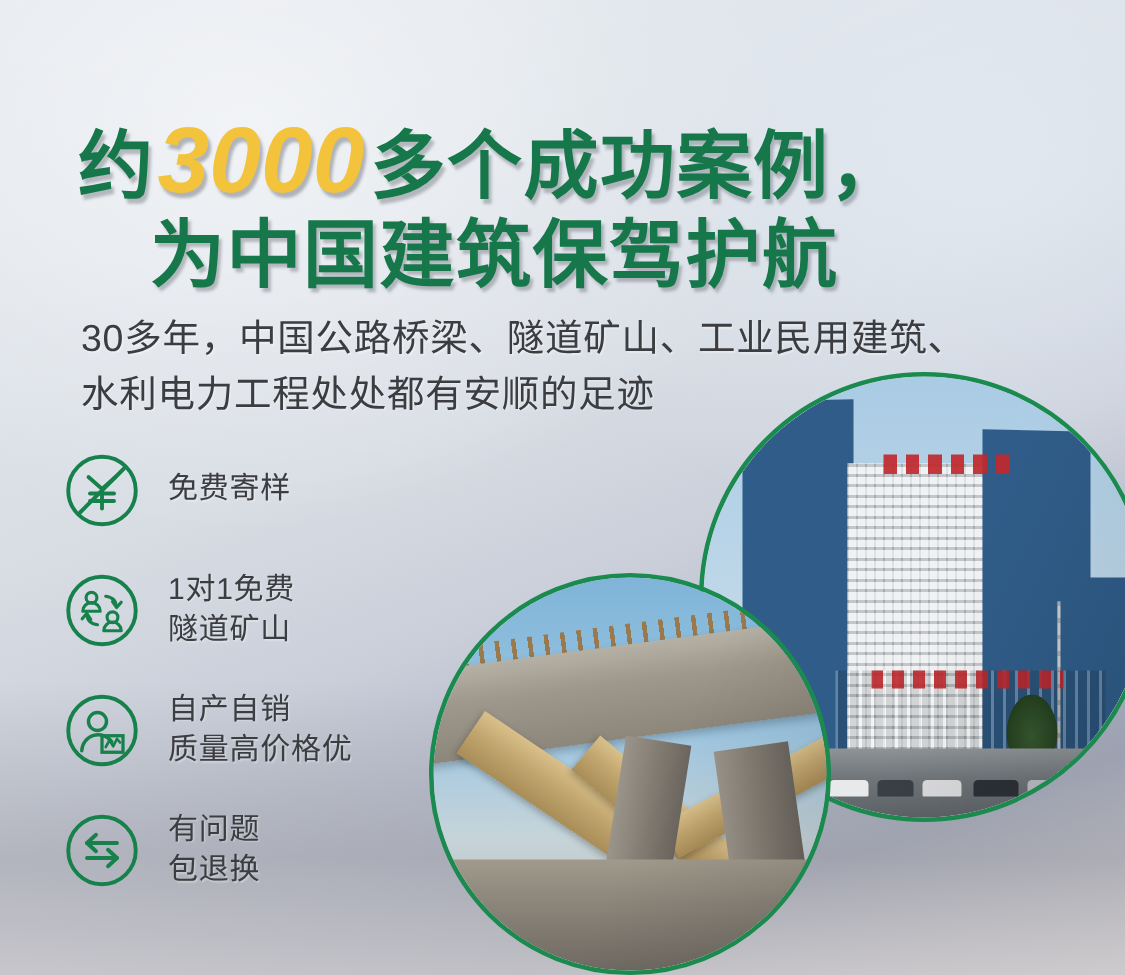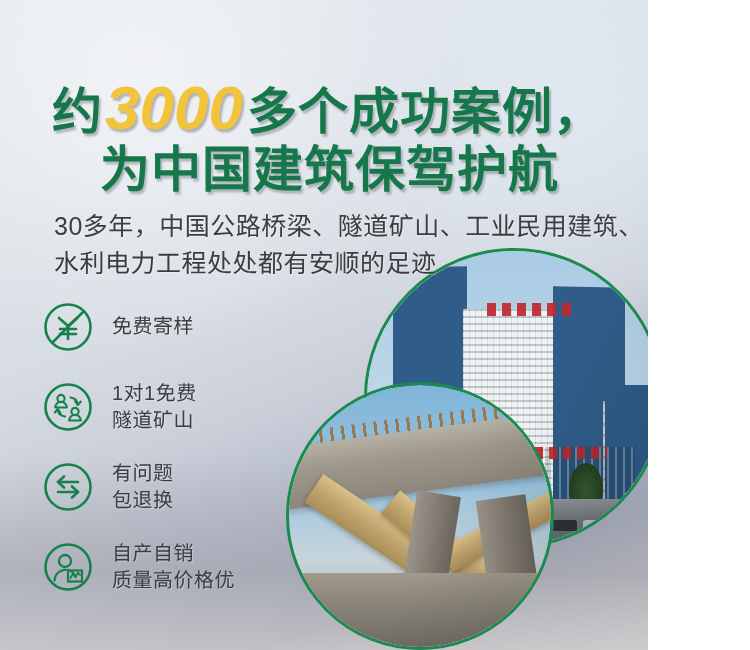--- a/index.html
+++ b/index.html
@@ -7,21 +7,21 @@
     margin: 0;
     padding: 0;
     background: #ffffff;
   }
   body {
     font-family: "Liberation Sans", "DejaVu Sans", sans-serif;
   }
 
   .banner {
     position: relative;
-    width: 648px;
+    width: 750px;
     height: 650px;
     overflow: hidden;
     background:
       linear-gradient(160deg,
         #e4e8ee 0%,
         #dfe4ea 22%,
         #d8dde4 42%,
         #c9ced9 58%,
         #b0b6c6 72%,
         #9aa0b2 84%,
@@ -381,43 +381,43 @@
       <span class="feat-text">
         <span>1对1免费</span>
         <span class="l2">隧道矿山</span>
       </span>
     </div>
 
     <div class="feature">
       <span class="feat-icon">
         <svg viewBox="0 0 52 52" xmlns="http://www.w3.org/2000/svg">
           <circle cx="26" cy="26" r="22.5" fill="none" stroke="#17814c" stroke-width="2.6"></circle>
+          <circle cx="23" cy="20" r="6" fill="none" stroke="#17814c" stroke-width="2.3"></circle>
+          <path d="M12.5 39.5 a11 11 0 0 1 20 -6" fill="none" stroke="#17814c" stroke-width="2.3" stroke-linecap="round"></path>
+          <rect x="26" y="29.5" width="14" height="11" fill="none" stroke="#17814c" stroke-width="2.2"></rect>
+          <path d="M28.5 37 L31 32.5 L33.5 36.5 L36 31.5 L38 34" fill="none" stroke="#17814c" stroke-width="1.8" stroke-linecap="round" stroke-linejoin="round"></path>
+        </svg>
+      </span>
+      <span class="feat-text">
+        <span>自产自销</span>
+        <span class="l2">质量高价格优</span>
+      </span>
+    </div>
+
+    <div class="feature">
+      <span class="feat-icon">
+        <svg viewBox="0 0 52 52" xmlns="http://www.w3.org/2000/svg">
+          <circle cx="26" cy="26" r="22.5" fill="none" stroke="#17814c" stroke-width="2.6"></circle>
           <path d="M36 21 L16 21" fill="none" stroke="#17814c" stroke-width="2.6" stroke-linecap="round"></path>
           <path d="M22 15.5 L16 21 L22 26.5" fill="none" stroke="#17814c" stroke-width="2.6" stroke-linecap="round" stroke-linejoin="round"></path>
           <path d="M16 31 L36 31" fill="none" stroke="#17814c" stroke-width="2.6" stroke-linecap="round"></path>
           <path d="M30 25.5 L36 31 L30 36.5" fill="none" stroke="#17814c" stroke-width="2.6" stroke-linecap="round" stroke-linejoin="round"></path>
         </svg>
       </span>
       <span class="feat-text">
         <span>有问题</span>
         <span class="l2">包退换</span>
       </span>
     </div>
 
-    <div class="feature">
-      <span class="feat-icon">
-        <svg viewBox="0 0 52 52" xmlns="http://www.w3.org/2000/svg">
-          <circle cx="26" cy="26" r="22.5" fill="none" stroke="#17814c" stroke-width="2.6"></circle>
-          <circle cx="23" cy="20" r="6" fill="none" stroke="#17814c" stroke-width="2.3"></circle>
-          <path d="M12.5 39.5 a11 11 0 0 1 20 -6" fill="none" stroke="#17814c" stroke-width="2.3" stroke-linecap="round"></path>
-          <rect x="26" y="29.5" width="14" height="11" fill="none" stroke="#17814c" stroke-width="2.2"></rect>
-          <path d="M28.5 37 L31 32.5 L33.5 36.5 L36 31.5 L38 34" fill="none" stroke="#17814c" stroke-width="1.8" stroke-linecap="round" stroke-linejoin="round"></path>
-        </svg>
-      </span>
-      <span class="feat-text">
-        <span>自产自销</span>
-        <span class="l2">质量高价格优</span>
-      </span>
-    </div>
-
   </div>
 
 </div>
 
 </body></html>

